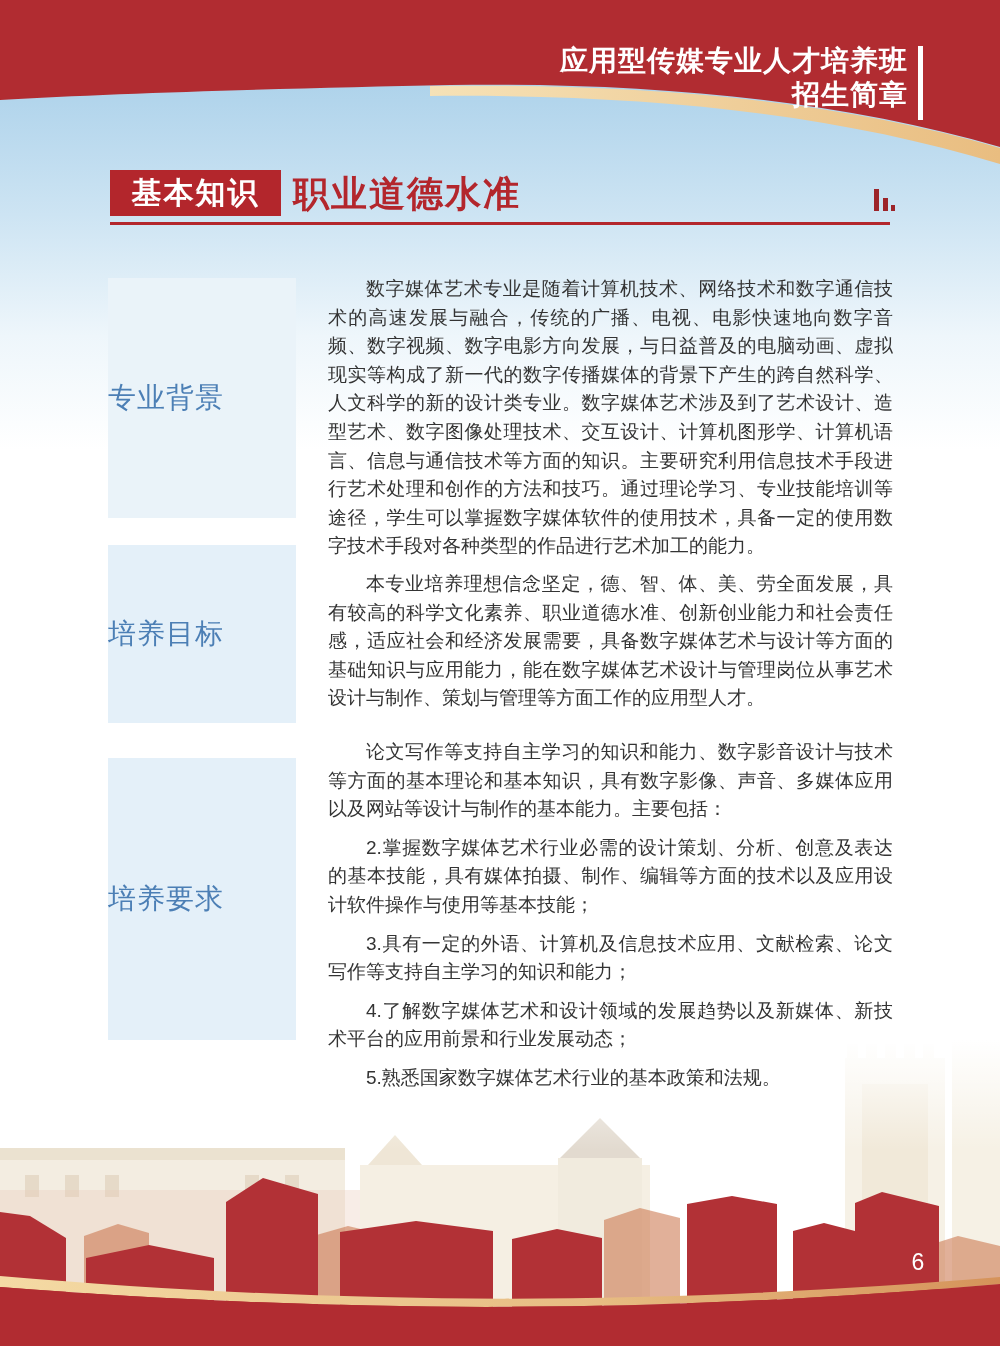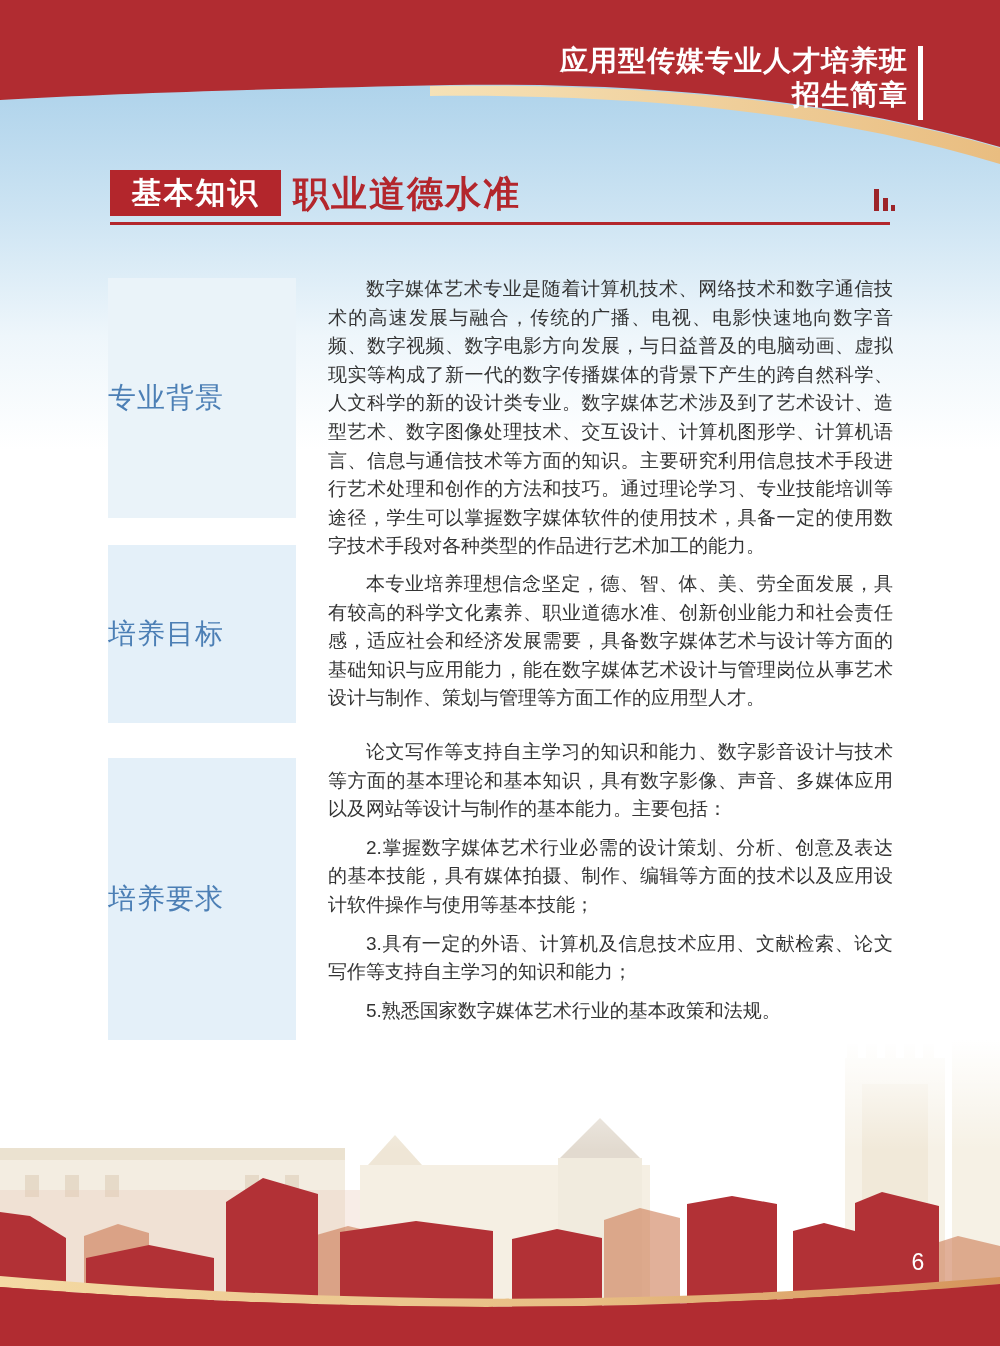--- a/index.html
+++ b/index.html
@@ -150,18 +150,19 @@
     <p>本专业培养理想信念坚定，德、智、体、美、劳全面发展，具有较高的科学文化素养、职业道德水准、创新创业能力和社会责任感，适应社会和经济发展需要，具备数字媒体艺术与设计等方面的基础知识与应用能力，能在数字媒体艺术设计与管理岗位从事艺术设计与制作、策划与管理等方面工作的应用型人才。</p>
   </div>
 
   <div class="label-box box3">
     <span>培养要求</span>
   </div>
   <div class="text-col t3">
     <p>论文写作等支持自主学习的知识和能力、数字影音设计与技术等方面的基本理论和基本知识，具有数字影像、声音、多媒体应用以及网站等设计与制作的基本能力。主要包括：</p>
     <p>2.掌握数字媒体艺术行业必需的设计策划、分析、创意及表达的基本技能，具有媒体拍摄、制作、编辑等方面的技术以及应用设计软件操作与使用等基本技能；</p>
     <p>3.具有一定的外语、计算机及信息技术应用、文献检索、论文写作等支持自主学习的知识和能力；</p>
+    <p>4.了解数字媒体艺术和设计领域的发展趋势以及新媒体、新技术平台的应用前景和行业发展动态；</p>
     <p>5.熟悉国家数字媒体艺术行业的基本政策和法规。</p>
   </div>
 
   <div class="page-num">6</div>
 
 </div>
 
 </body></html>

